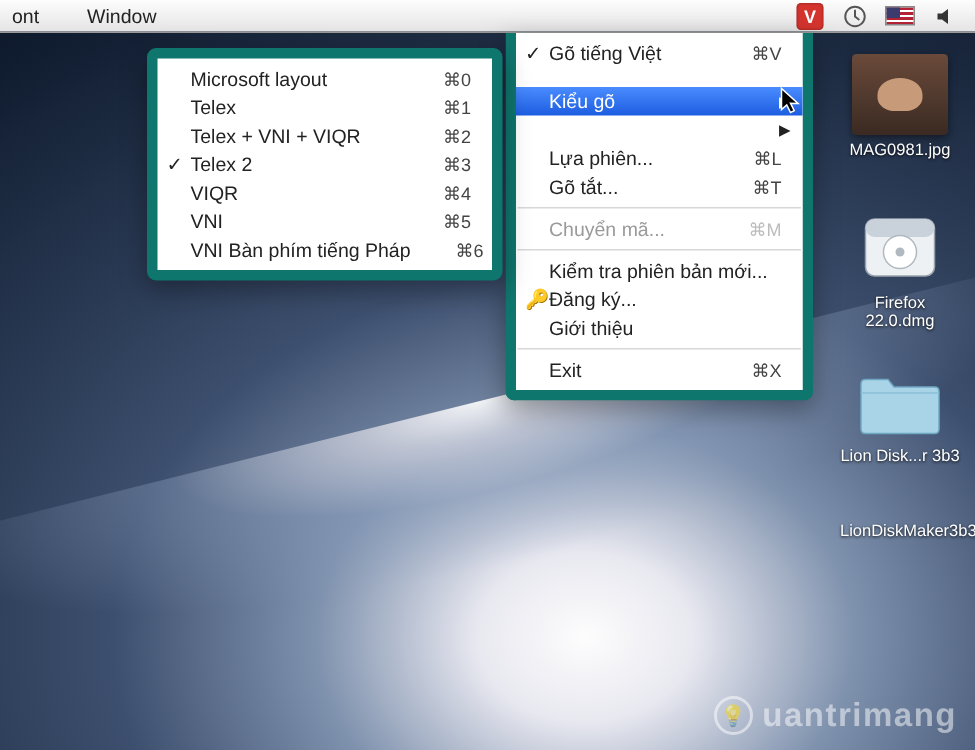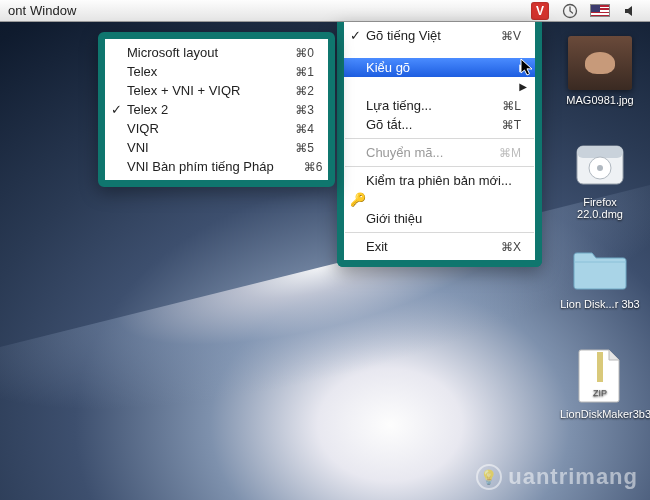--- a/index.html
+++ b/index.html
@@ -15,21 +15,21 @@
     transform: rotate(-14deg);
     pointer-events:none;
   }
   
   .menubar {
     position:absolute; top:0; left:0; right:0; height:22px;
     background: linear-gradient(#fdfdfd, #e4e4e4);
     border-bottom:1px solid #9a9a9a;
     display:flex; align-items:center; font-size:13px; color:#222;
   }
-  .menubar .left { display:flex; gap:4px; padding-left:8px; }
+  .menubar .left { display:flex; gap:32px; padding-left:8px; }
   .menubar .right { margin-left:auto; display:flex; align-items:center; gap:10px; padding-right:10px; }
   .statusicon { width:20px; height:16px; display:flex; align-items:center; justify-content:center; }
   .v-icon { width:18px; height:18px; background:#d4342e; border-radius:3px; color:#fff; font-weight:bold; font-size:12px; display:flex; align-items:center; justify-content:center; box-shadow:0 0 2px rgba(0,0,0,.4) inset; }
   .clock-icon svg, .vol-icon svg { display:block; }
   .flag { width:20px; height:13px; background:linear-gradient(#b22234 0 15%, #fff 15% 30%, #b22234 30% 45%, #fff 45% 60%, #b22234 60% 75%, #fff 75% 90%, #b22234 90% 100%); position:relative; border:1px solid #888; }
   .flag::before { content:""; position:absolute; left:0; top:0; width:9px; height:7px; background:#3c3b6e; }
 
   
   .menu {
     position:absolute; background:#fff; border:7px solid #0f766e; border-radius:0 0 6px 6px;
@@ -122,38 +122,39 @@
     <span class="short">⌘V</span>
   </div>
   <div class="menu-row hl">
     <span class="label">Kiểu gõ</span>
     <span class="arrow">▶</span>
   </div>
   <div class="menu-row">
     <span class="arrow">▶</span>
   </div>
   <div class="menu-row">
-    <span class="label">Lựa tiếng...</span>
+    <span class="label">Lựa phiên...</span>
     <span class="short">⌘L</span>
   </div>
   <div class="menu-row">
     <span class="label">Gõ tắt...</span>
     <span class="short">⌘T</span>
   </div>
   <div class="menu-sep"></div>
   <div class="menu-row disabled">
     <span class="label">Chuyển mã...</span>
     <span class="short">⌘M</span>
   </div>
   <div class="menu-sep"></div>
   <div class="menu-row">
     <span class="label">Kiểm tra phiên bản mới...</span>
   </div>
   <div class="menu-row">
     <span class="check" style="color:#c9a227;">🔑</span>
+    <span class="label">Đăng ký...</span>
   </div>
   <div class="menu-row">
     <span class="label">Giới thiệu</span>
   </div>
   <div class="menu-sep"></div>
   <div class="menu-row">
     <span class="label">Exit</span>
     <span class="short">⌘X</span>
   </div>
 </div>
@@ -217,27 +218,19 @@
   <div class="folder">
     <svg width="60" height="46" viewBox="0 0 60 46">
         <path d="M4 10c0-2 1-3 3-3h15l4 5h27c2 0 3 1 3 3v25c0 2-1 3-3 3H7c-2 0-3-1-3-3z" fill="#a9d4e7" stroke="#6fa8c4"></path>
         <path d="M4 16h52" stroke="#8bc0d8"></path>
       </svg>
   </div>
   <div>Lion Disk...r 3b3</div>
 </div>
 
 <div class="desk-icon" style="right:10px; top:348px;">
-  <div class="zip">
-    <svg width="46" height="56" viewBox="0 0 46 56">
-        <path d="M4 2h28l10 10v40a2 2 0 0 1-2 2H4a2 2 0 0 1-2-2V4a2 2 0 0 1 2-2z" fill="#fff" stroke="#b9b9b9"></path>
-        <path d="M32 2v10h10" fill="#e5e5e5" stroke="#b9b9b9"></path>
-        <rect x="20" y="4" width="6" height="30" fill="#d9c97a"></rect>
-        <text x="23" y="48" text-anchor="middle" font-size="9" fill="#555" font-family="Arial">ZIP</text>
-      </svg>
-  </div>
   <div>LionDiskMaker3b3.zip</div>
 </div>
 
 <div class="watermark">
   <span class="bulb">💡</span>
   <span>uantrimang</span>
 </div>
 
 </body></html>

